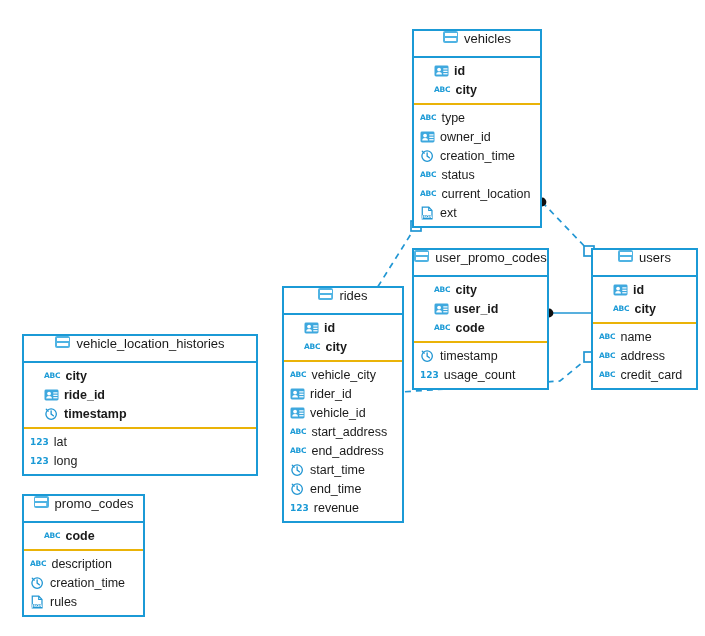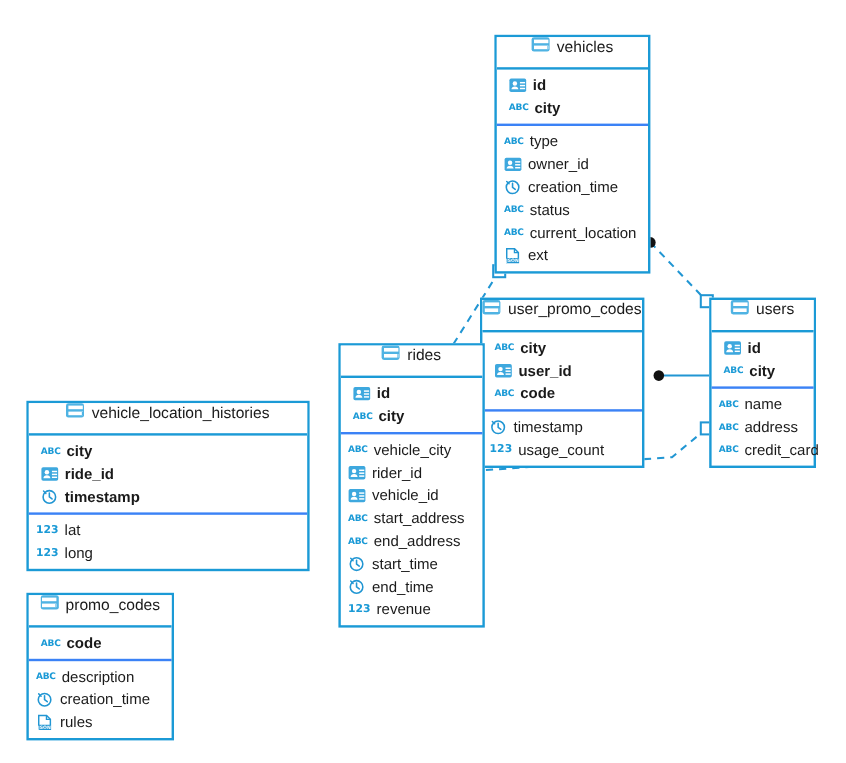--- a/index.html
+++ b/index.html
@@ -23,21 +23,21 @@
   .ent-header{
     display:flex;justify-content:center;gap:6px;
     height:25px;
     border-bottom:2px solid #1b9ad6;
     background:#ffffff;
     padding:0 6px;
   }
   .ent-title{
     font-size:13px;color:#1a1a1a;white-space:nowrap;
   }
-  .pk-block{border-bottom:2px solid #3b82f6;padding:3px 0 4px 4px;}
+  .pk-block{border-bottom:2px solid #eab308;padding:3px 0 4px 14px;}
   .col-block{padding:3px 0 4px 0;}
   .col{
     display:flex;align-items:center;gap:5px;
     height:19px;padding:0 6px;white-space:nowrap;
   }
   .col-name{font-size:12.5px;color:#1a1a1a;}
   .col.pk .col-name{font-weight:bold;}
 
   
   .ico{width:15px;height:14px;flex:0 0 15px;display:block;}
@@ -146,21 +146,21 @@
             <svg class="ico" viewBox="0 0 16 15">
               <path d="M2.4 1.3h7l3.4 3.4v9.0h-10.4z" fill="#ffffff" stroke="#2196d3" stroke-width="1.3"></path>
               <path d="M9.3 1.4v3.4h3.4" fill="none" stroke="#2196d3" stroke-width="1.2"></path>
               <rect x="2.0" y="9.6" width="11" height="4.4" rx="0.6" fill="#2196d3"></rect>
               <text x="7.5" y="13.2" font-family="DejaVu Sans, sans-serif" font-size="4.1" font-weight="bold" fill="#ffffff" text-anchor="middle">JSON</text>
             </svg>
             <span class="col-name">ext</span>
           </div>
         </div>
       </div>
-      <div class="entity" style="left: 400px; top: 248px; width: 137px;">
+      <div class="entity" style="left: 412px; top: 248px; width: 137px;">
         <div class="ent-header">
           <span class="ico-table"></span>
           <span class="ent-title">user_promo_codes</span>
         </div>
         <div class="pk-block">
           <div class="col pk">
             <span class="ico-abc">ABC</span>
             <span class="col-name">city</span>
           </div>
           <div class="col pk">
@@ -187,21 +187,21 @@
               <path d="M2.4 2.4l2.1 2.1" stroke="#2196d3" stroke-width="1.3" stroke-linecap="round"></path>
             </svg>
             <span class="col-name">timestamp</span>
           </div>
           <div class="col">
             <span class="ico-num">123</span>
             <span class="col-name">usage_count</span>
           </div>
         </div>
       </div>
-      <div class="entity" style="left: 591px; top: 248px; width: 89px;">
+      <div class="entity" style="left: 591px; top: 248px; width: 107px;">
         <div class="ent-header">
           <span class="ico-table"></span>
           <span class="ent-title">users</span>
         </div>
         <div class="pk-block">
           <div class="col pk">
             <svg class="ico" viewBox="0 0 16 15">
               <rect x="0.5" y="1.5" width="15" height="12" rx="1.6" fill="#3ea8de"></rect>
               <circle cx="5.4" cy="6" r="2" fill="#ffffff"></circle>
               <path d="M2.3 11.2c0-1.7 1.4-2.6 3.1-2.6s3.1 0.9 3.1 2.6z" fill="#ffffff"></path>

